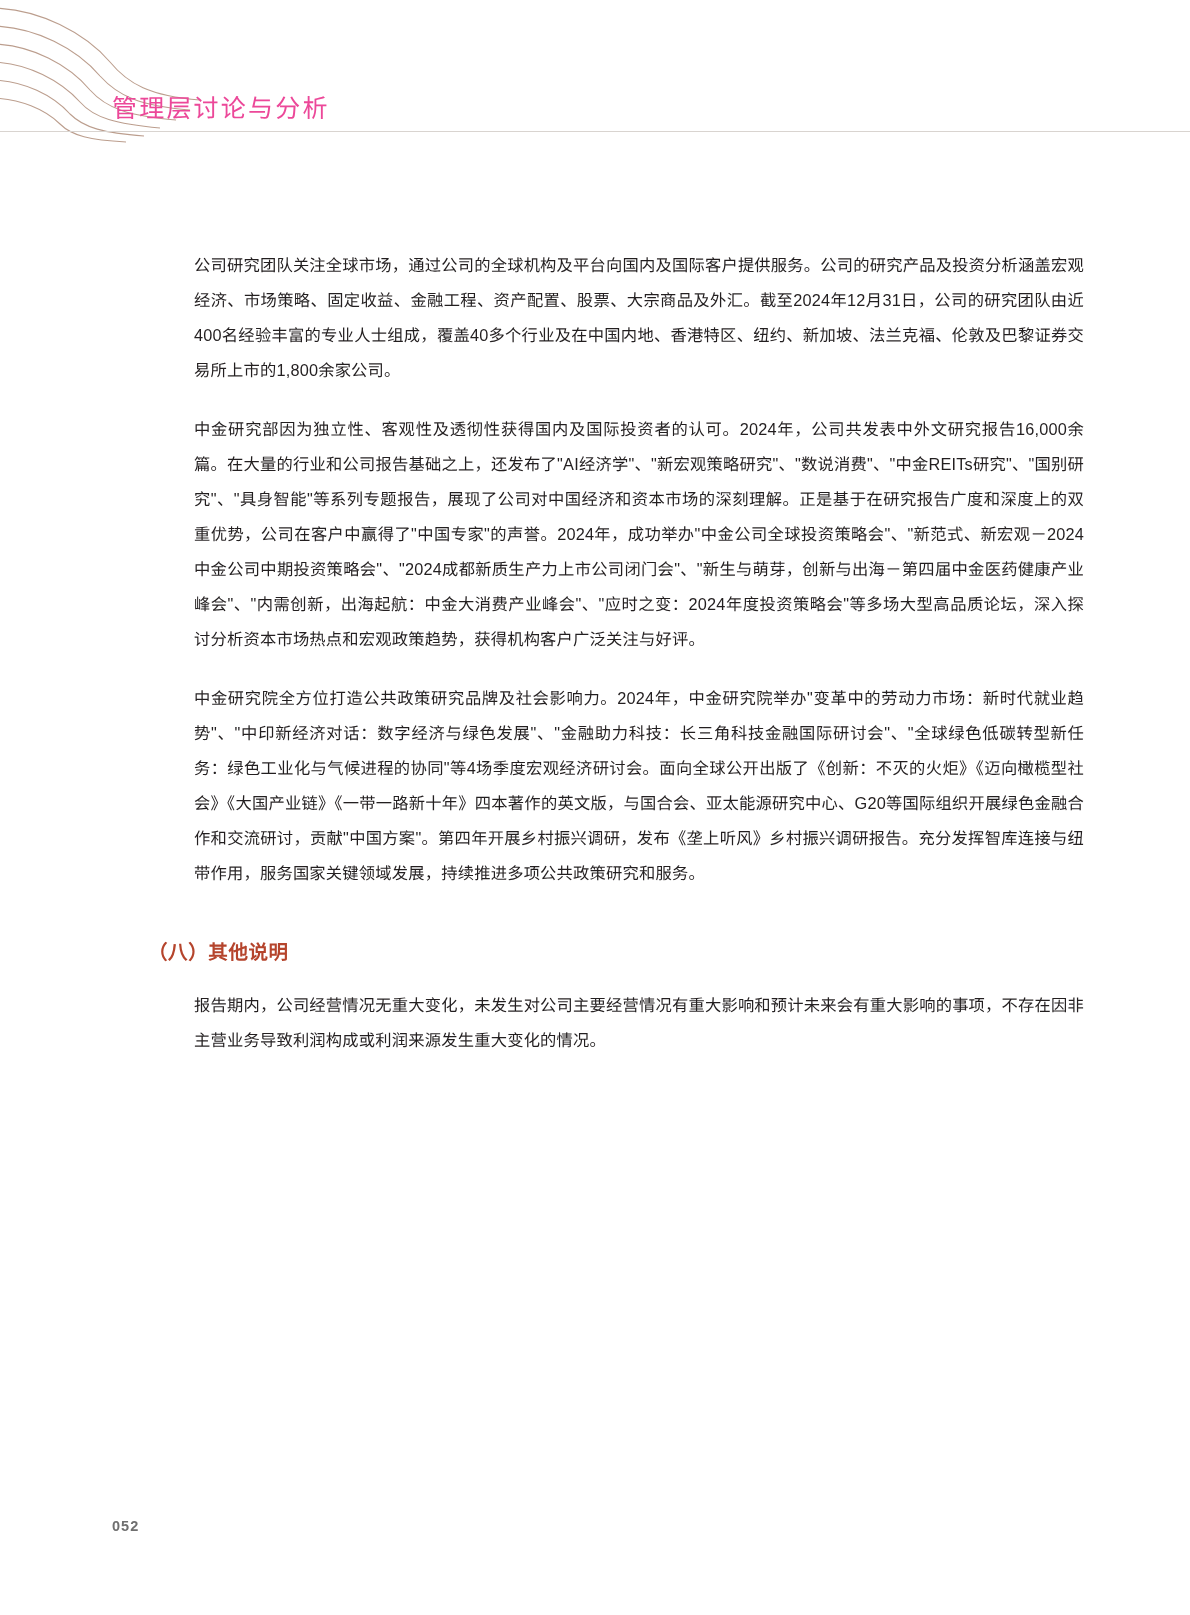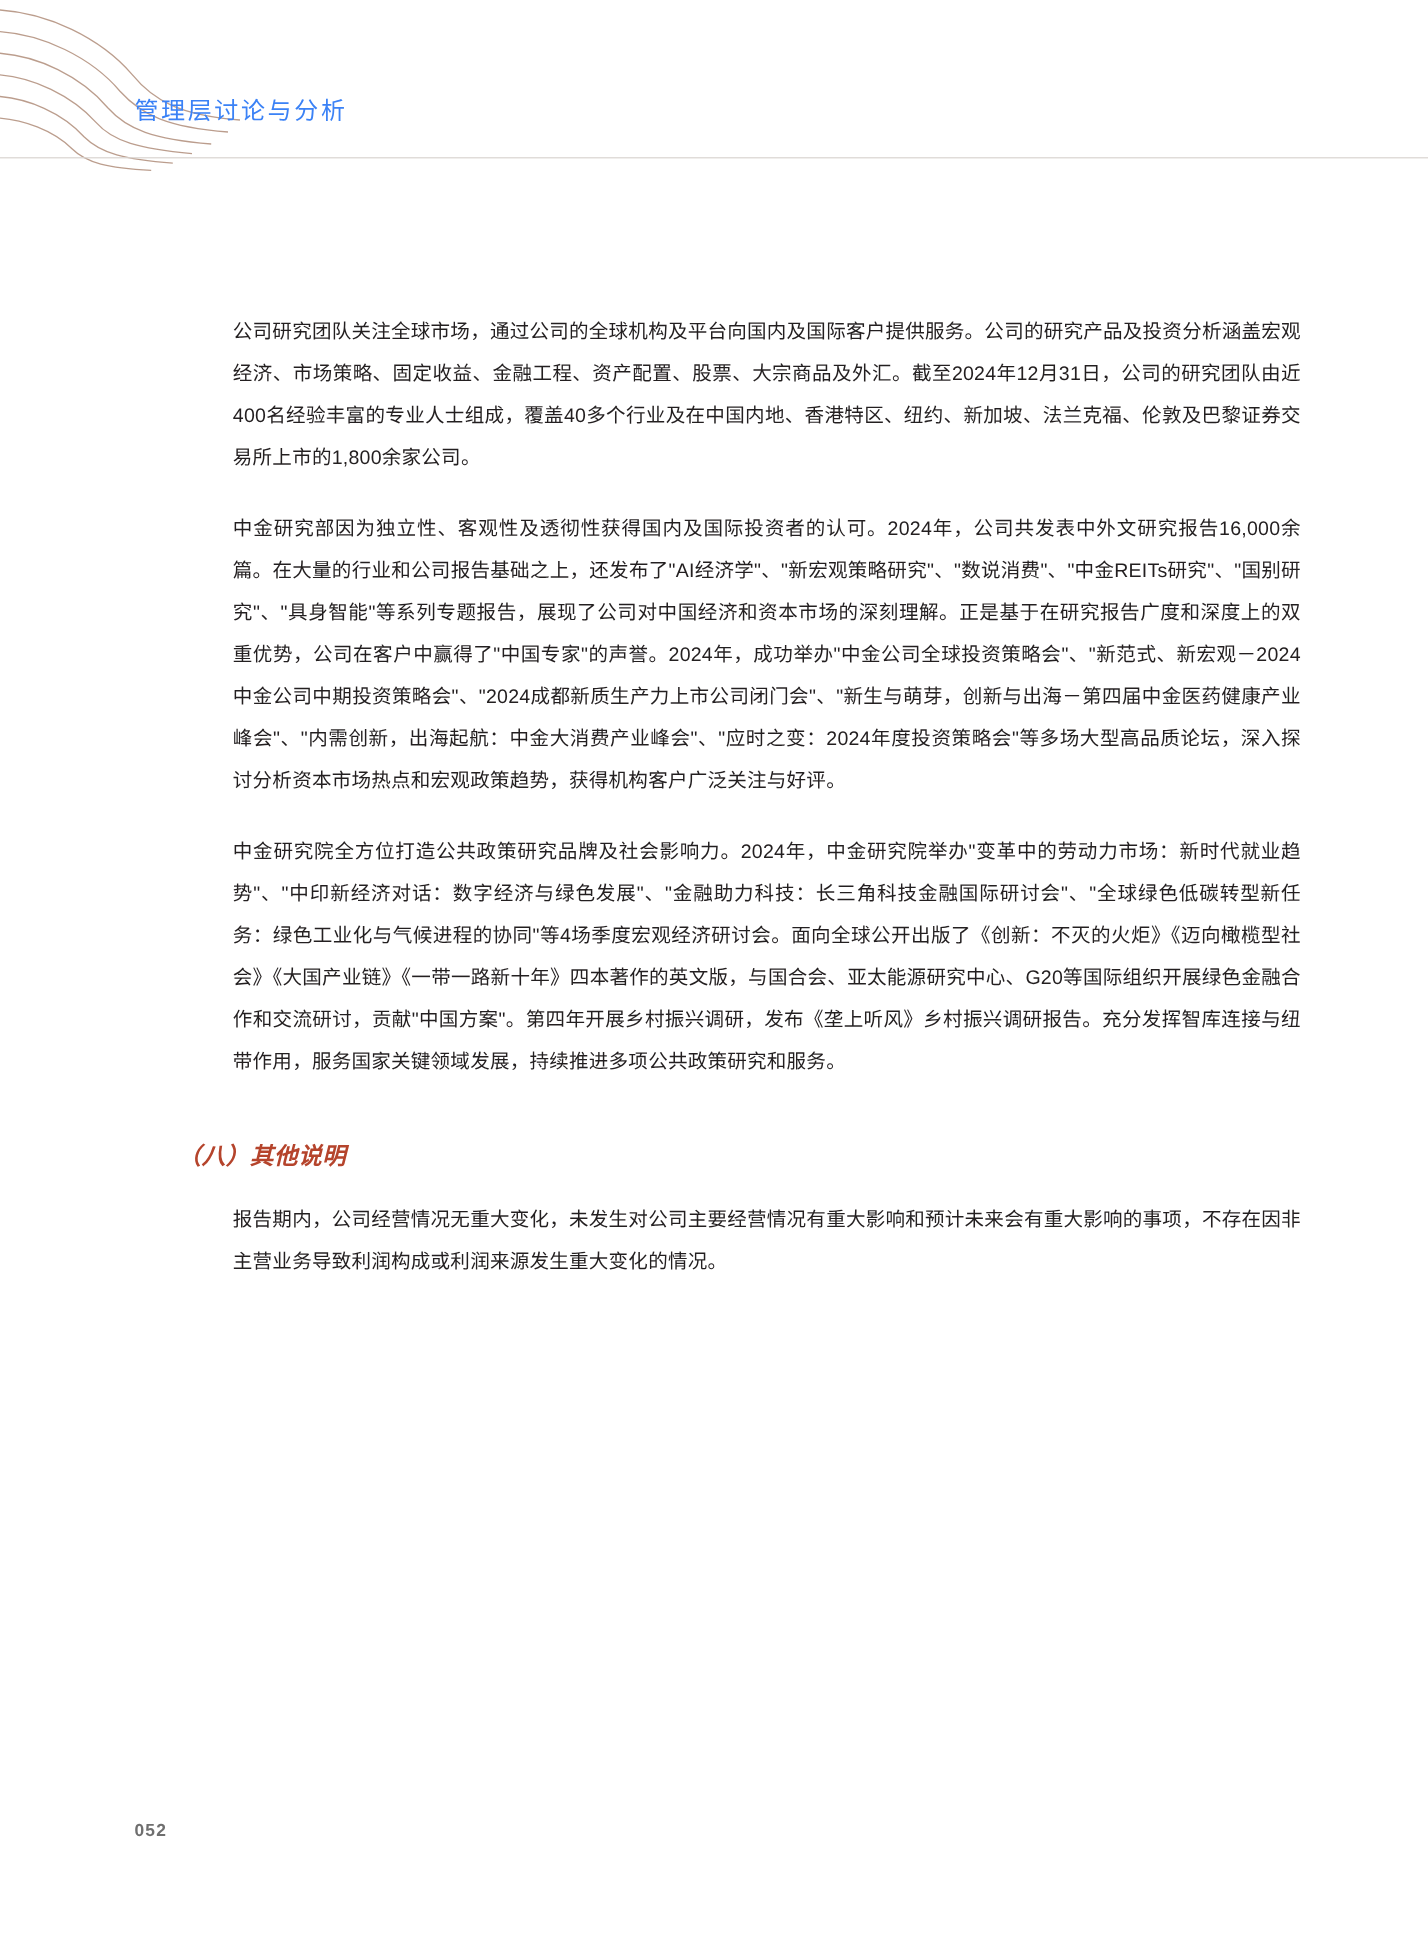--- a/index.html
+++ b/index.html
@@ -36,24 +36,24 @@
   .page-header {
     position: absolute;
     left: 0;
     top: 0;
     width: 1190px;
     height: 132px;
   }
   .header-title {
     position: absolute;
     left: 112px;
-    top: 76px;
-    font-size: 20px;
+    top: 88px;
+    font-size: 25px;
     letter-spacing: 2.2px;
-    color: #3b82f6;
+    color: #ec4899;
     font-weight: 400;
     white-space: nowrap;
   }
   .header-rule {
     position: absolute;
     left: 0;
     top: 131px;
     width: 1190px;
     height: 1px;
     background: #d9d4d0;
@@ -70,25 +70,24 @@
   .section-heading {
     color: #b5442c;
     font-size: 19.5px;
     font-weight: 700;
     letter-spacing: 0.6px;
     margin: 0 0 22px 0;
     line-height: 1.4;
   }
   .section-heading.second {
     margin-top: 48px;
-    font-style: italic;
   }
 
   .body-block {
-    margin: 12px 0 26px 0;
+    margin: 0 0 26px 0;
     padding-left: 46px;
   }
   .body-block:last-child { margin-bottom: 0; }
 
   .para {
     font-size: 16.3px;
     line-height: 35px;
     color: #231f20;
     text-align: justify;
     text-justify: inter-ideograph;

